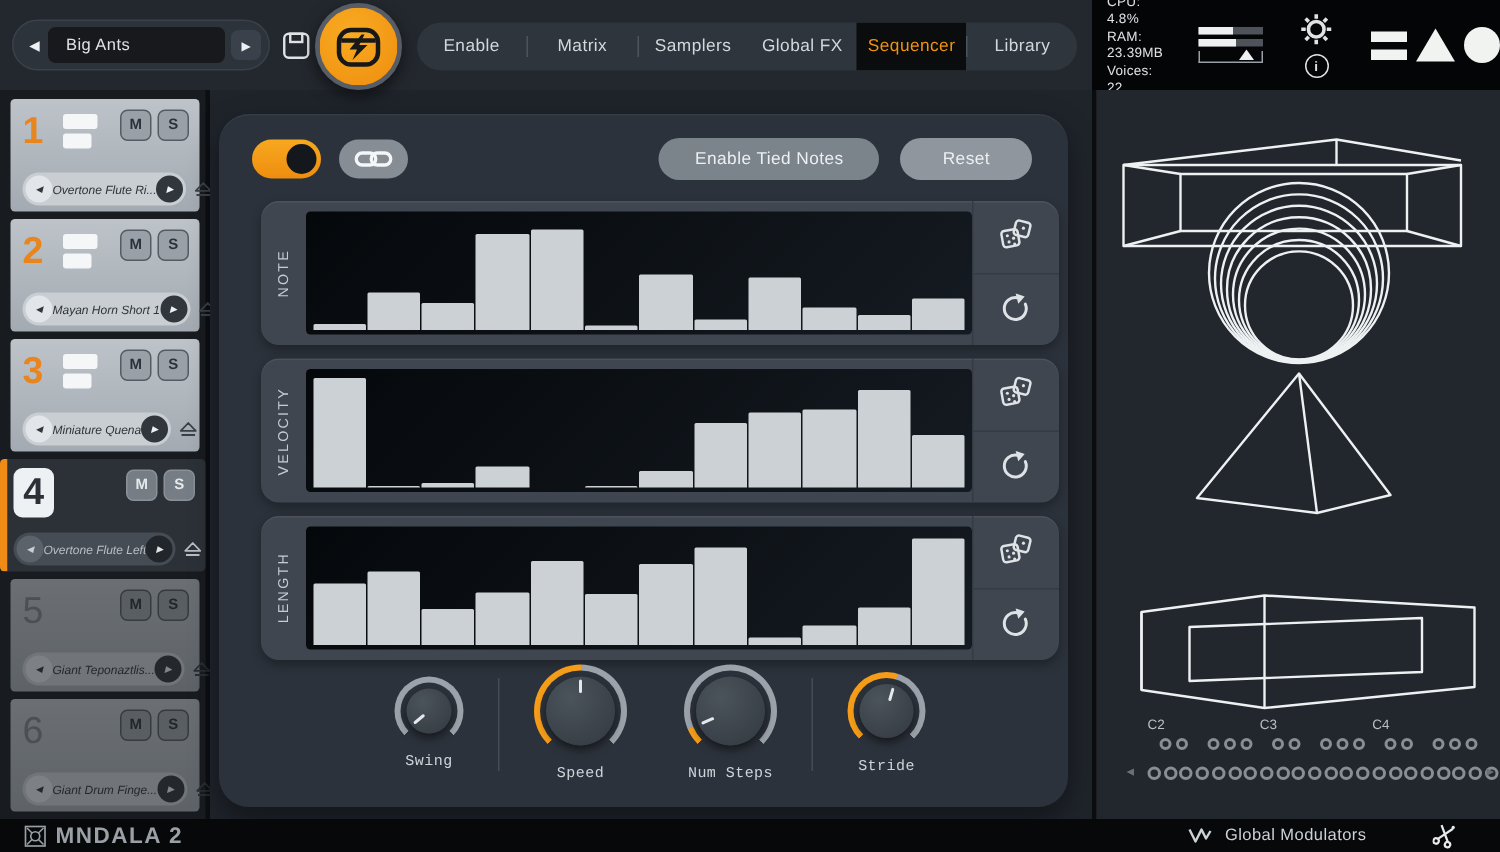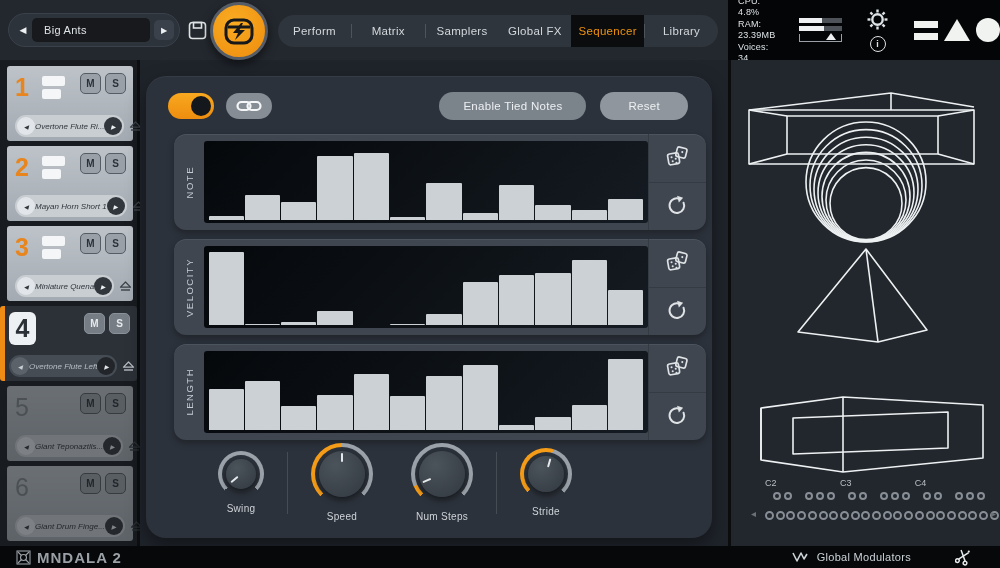--- a/index.html
+++ b/index.html
@@ -74,21 +74,21 @@
   .reset-btn { margin-left:14px; margin-right:6px; background:#8f969d; padding:6px 28px; }
   .seq-rows { padding:14px 6px 0 28px; }
   .seq-row { height:96px; margin-bottom:9px; border-radius:12px; background:#3f4650; box-shadow:inset 0 1px 0 rgba(255,255,255,.07), 0 3px 7px rgba(0,0,0,.3); display:flex; }
   .row-label { width:30px; display:flex; align-items:center; justify-content:center; }
   .row-label span { writing-mode:vertical-rl; transform:rotate(180deg); font-size:9.5px; letter-spacing:1.5px; color:#c6ccd2; }
   .row-display { flex:1; margin:7px 0; background:linear-gradient(135deg,#05080b,#151b22); border-radius:3px; display:flex; align-items:flex-end; padding:4px 4px 3px 4px; cursor:pointer; }
   .bar { flex:1; background:#ccd1d5; margin:0 .5px; border-radius:1px 1px 0 0; }
   .row-actions { width:58px; border-left:1px solid #343b43; display:flex; flex-direction:column; }
   .row-action { flex:1; display:flex; align-items:center; justify-content:center; cursor:pointer; }
   .row-action + .row-action { border-top:1px solid #343b43; }
-  .knob-area { position:absolute; left:0; right:0; bottom:16px; display:flex; align-items:center; padding-left:53px; }
+  .knob-area { position:absolute; left:0; right:0; bottom:16px; display:flex; align-items:center; padding-left:98px;font-family:Liberation Mono, monospace; }
   .knob-box { display:flex; flex-direction:column; align-items:center; }
   .knob { position:relative; border-radius:50%; }
   .knob::before { content:""; position:absolute; inset:4px; border-radius:50%; background:#2c323b; }
   .knob-body { position:absolute; inset:8px; border-radius:50%; background:radial-gradient(circle at 36% 30%, #4b535b, #323940); box-shadow:0 3px 6px rgba(0,0,0,.5); }
   .knob-ptr { position:absolute; inset:8px; border-radius:50%; }
   .knob-ptr::before { content:""; position:absolute; top:2px; left:calc(50% - 1px); width:2px; height:9px; background:#e6e9ec; border-radius:1px; }
   .knob-label { margin-top:6px; font-size:10px; color:#ced3d8; letter-spacing:.3px; }
   .knob-div { width:1px; height:62px; background:#454c54; margin:0 4px; }
 
   
@@ -128,35 +128,35 @@
       </svg>
     </div>
     <div class="bolt-btn">
       <svg width="32" height="30" viewBox="0 0 32 30">
         <rect x="3" y="4" width="26" height="23" rx="8" fill="none" stroke="#17181a" stroke-width="3"></rect>
         <line x1="4.5" y1="11" x2="27.5" y2="11" stroke="#17181a" stroke-width="3"></line>
         <path d="M18 7 L10 17 H15 L12 24 L22 14 H16.5 L20 7 Z" fill="#17181a"></path>
       </svg>
     </div>
     <div class="tabs">
-        <div class="tab">Perform</div>
+        <div class="tab">Enable</div>
         <div class="tab-div"></div>
         <div class="tab">Matrix</div>
         <div class="tab-div"></div>
         <div class="tab">Samplers</div>
         <div class="tab">Global FX</div>
         <div class="tab active">Sequencer</div>
         <div class="tab-div"></div>
         <div class="tab">Library</div>
       </div>
     <div class="topbar-right">
       <div class="stats">
         <div>CPU: 4.8%</div>
         <div>RAM: 23.39MB</div>
-        <div>Voices: 34</div>
+        <div>Voices: 22</div>
       </div>
       <div class="meters">
         <div class="meter">
             <div id="m1" style="width: 54%;"></div>
           </div>
         <div class="meter">
             <div id="m2" style="width: 58%;"></div>
           </div>
         <div class="mslider">
             <div class="tri" id="mtri" style="left: calc(76% - 5px);"></div>

